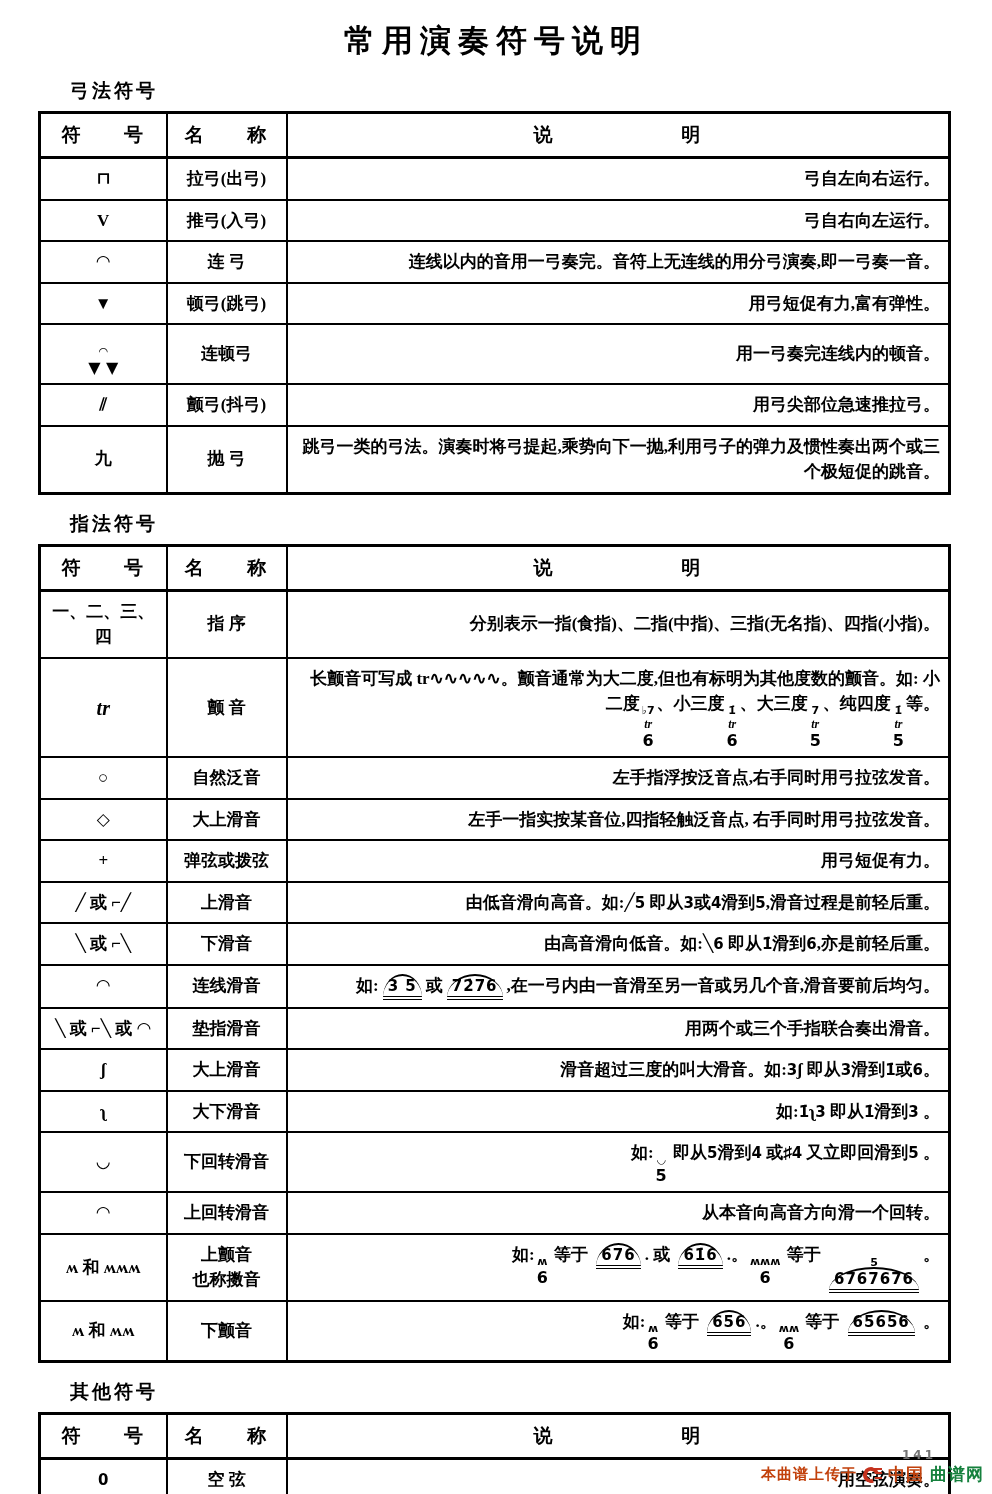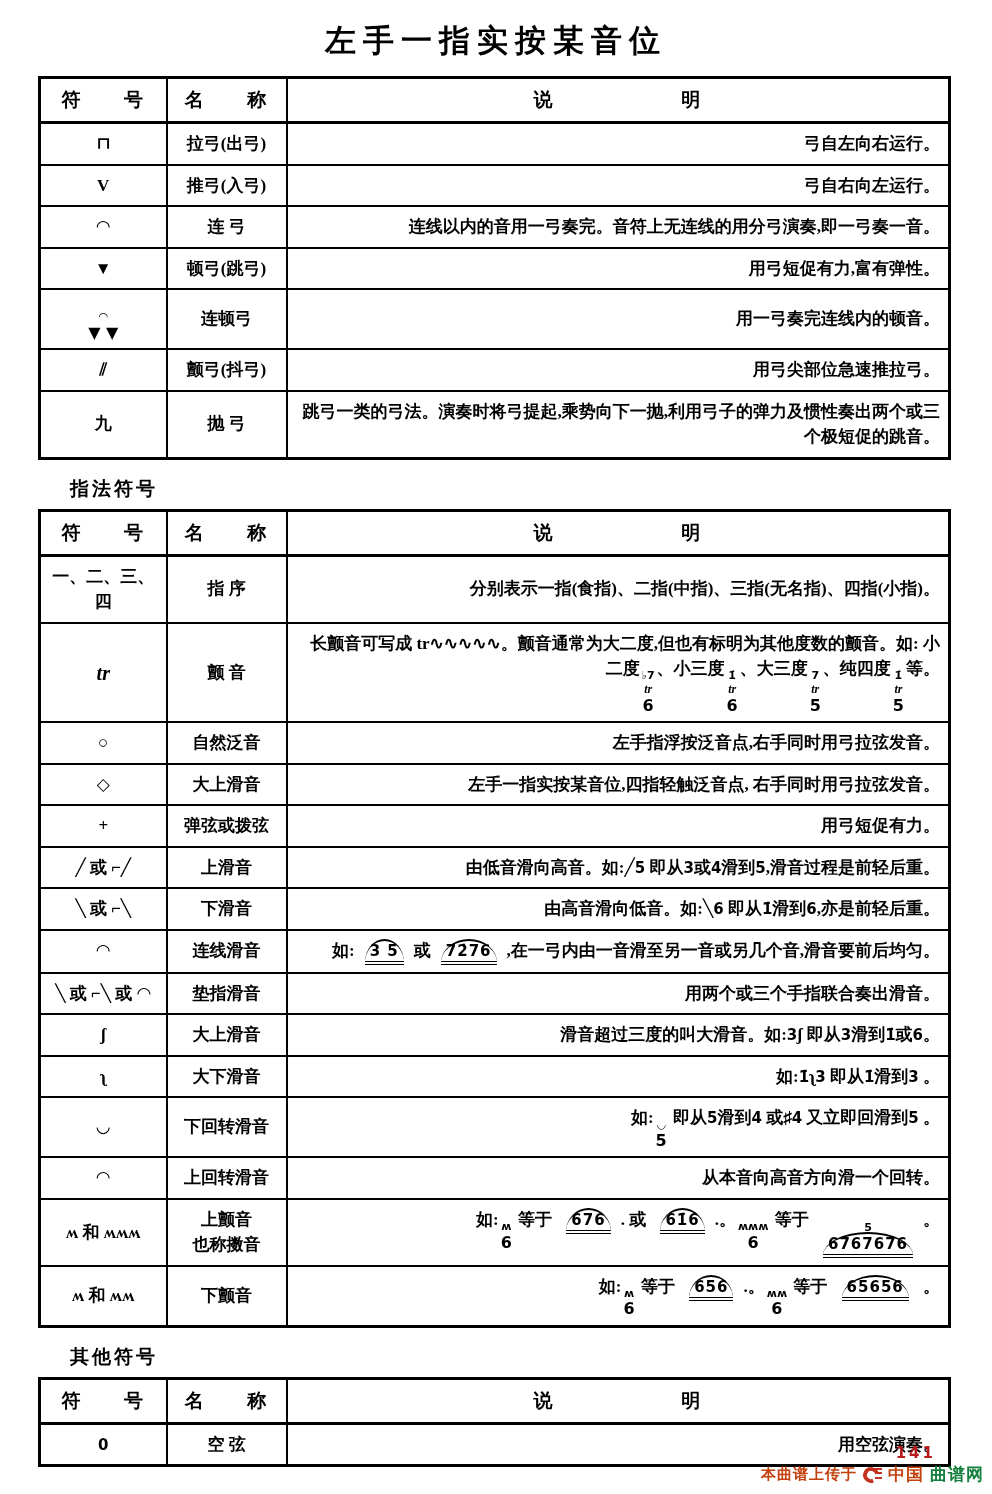--- a/index.html
+++ b/index.html
@@ -37,21 +37,21 @@
   td.name-cell{text-align:center;font-size:18px;white-space:pre-line;line-height:1.35;padding:7px 2px;}
   td.desc-cell{text-align:right;}
   .num{
     font-family:"DejaVu Sans","Liberation Sans",sans-serif;
     font-weight:bold;font-size:15px;
   }
   .arcgrp{
     display:inline-block;
     font-family:"DejaVu Sans","Liberation Sans",sans-serif;
     font-weight:bold;font-size:15px;line-height:1.25;
-    padding:1px 5px 0 5px;margin:0 10px;
+    padding:1px 5px 0 5px;margin:0 4px;
     border-top:2px solid #000;
     border-radius:55% 55% 0 0 / 100% 100% 0 0;
     border-bottom:4px double #000;
     letter-spacing:1px;
   }
   .arcgrp .num{font-size:15px;}
   .stack{
     display:inline-flex;flex-direction:column;align-items:center;
     vertical-align:-5px;line-height:1;margin:0 2px;
   }
@@ -65,21 +65,21 @@
     font-family:"DejaVu Sans","Liberation Sans",sans-serif;
   }
   .tuplet{display:inline-flex;flex-direction:column;align-items:center;line-height:1;vertical-align:-6px;}
   .tuplet-num{
     font-size:11px;font-weight:bold;
     font-family:"DejaVu Sans","Liberation Sans",sans-serif;margin-bottom:-1px;
   }
   .footer-page{
     position:absolute;right:56px;bottom:32px;
     font-family:"DejaVu Sans","Liberation Sans",sans-serif;
-    font-weight:bold;font-size:15px;letter-spacing:3px;color:#b91c1c;
+    font-weight:bold;font-size:12px;letter-spacing:3px;color:#737373;
   }
   .watermark{
     position:absolute;right:8px;bottom:8px;
     display:flex;align-items:center;gap:6px;
   }
   .wm-prefix{font-size:15px;font-weight:bold;color:#c2410c;letter-spacing:1px;}
   .wm-logo{display:inline-flex;align-items:center;}
   .wm-logo-c{
     width:16px;height:16px;box-sizing:border-box;border-radius:50%;
     border:4px solid #c5321e;border-right-color:transparent;
@@ -89,24 +89,25 @@
     width:7px;height:13px;margin-left:-4px;
     background:repeating-linear-gradient(to bottom,#c5321e 0 2px,transparent 2px 4.5px);
   }
   .wm-black{font-size:17px;font-weight:bold;color:#c2410c;letter-spacing:1px;}
   .wm-red{font-size:17px;font-weight:bold;color:#15803d;letter-spacing:1px;}
 </style>
 </head>
 <body>
 
 <div class="page">
-  <div class="doc-title">左手一指实按某音位</div>
+  <div class="doc-title">常用演奏符号说明</div>
 
   <div id="doc-body">
       <div class="section">
+        <div class="section-label">弓法符号</div>
         <table class="sym-table">
           <colgroup>
             <col style="width: 127px;">
             <col style="width: 120px;">
             <col style="width: 663px;">
           </colgroup>
           <thead>
             <tr>
               <th class="h0">符  号</th>
               <th class="h1">名  称</th>

